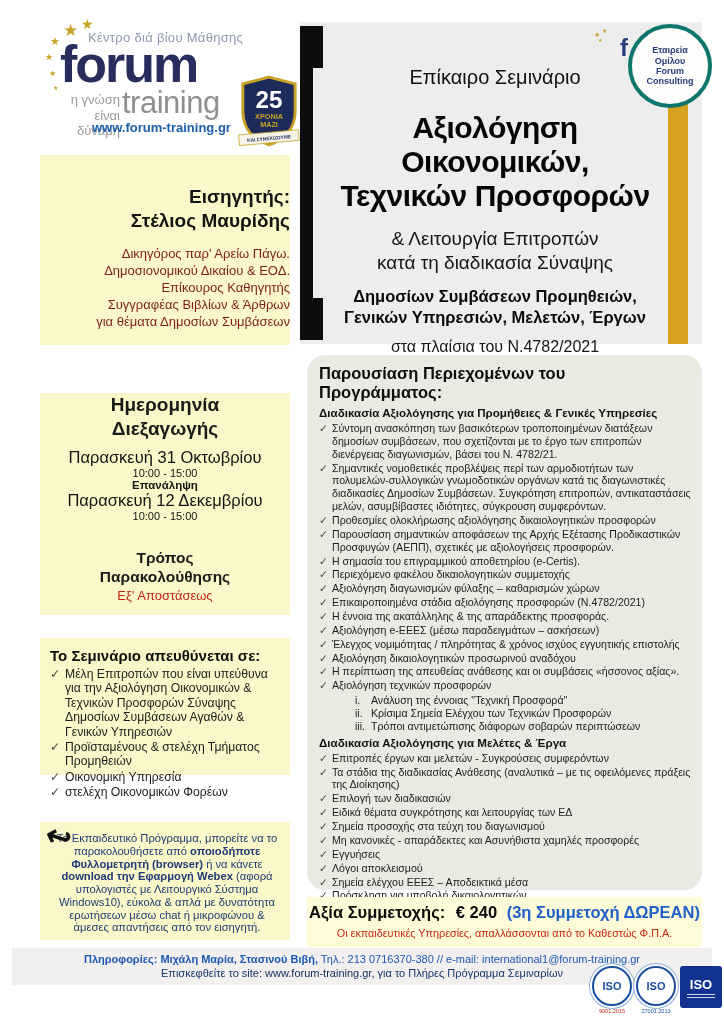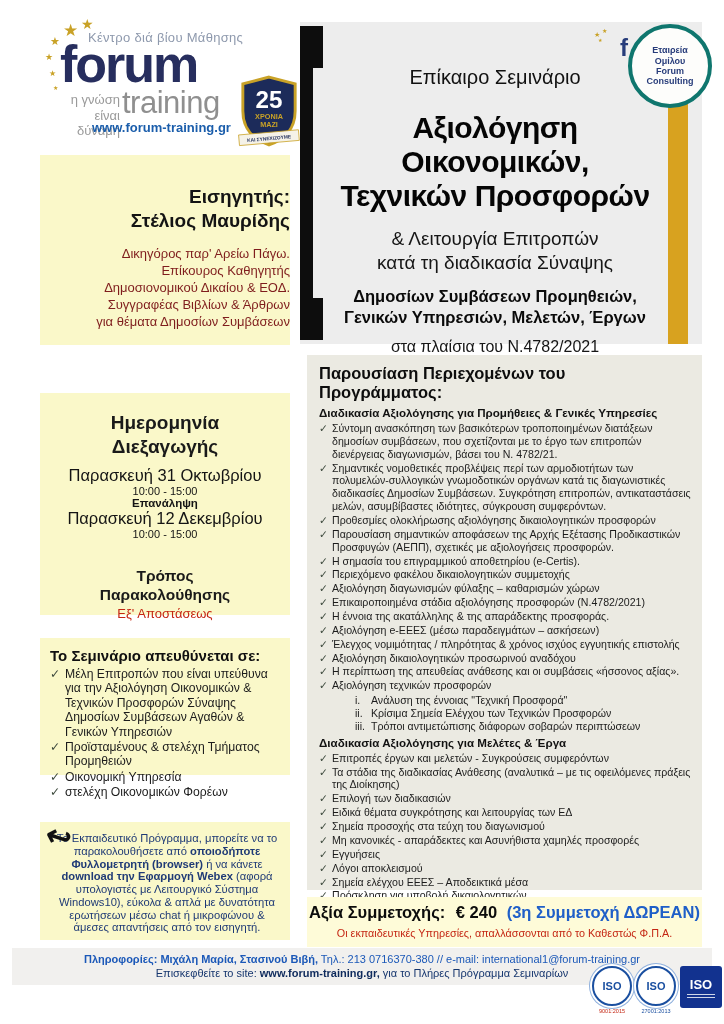--- a/index.html
+++ b/index.html
@@ -32,61 +32,61 @@
   .hero-kicker{margin-top:44px;font-size:20px;color:#111;}
   .hero-title{margin-top:22px;font-size:30px;font-weight:bold;color:#050505;line-height:1.13;letter-spacing:-0.5px;}
   .hero-sub{margin-top:14px;font-size:19px;color:#161616;line-height:1.3;}
   .hero-bold{margin-top:10px;font-size:16.5px;font-weight:bold;color:#0a0a0a;line-height:1.3;}
   .hero-law{margin-top:9px;font-size:16px;color:#161616;}
   
   .ybox{position:absolute;left:40px;width:250px;background:#faf8c9;box-sizing:border-box;}
   .ybox.instructor{top:155px;height:190px;text-align:right;padding-top:30px;}
   .ins-title{font-size:19px;font-weight:bold;line-height:1.25;color:#141414;}
   .ins-bio{margin-top:12px;font-size:13px;line-height:1.32;color:#7f1d1d;}
-  .ybox.schedule{top:393px;height:222px;text-align:center;padding-top:18px;}
+  .ybox.schedule{top:393px;height:222px;text-align:center;}
   .sch-title{font-size:19px;font-weight:bold;line-height:1.25;}
   .sch-date{margin-top:7px;font-size:16.5px;color:#141414;}
   .sch-time{font-size:11px;color:#141414;}
   .sch-repeat{font-size:11.5px;font-weight:bold;color:#141414;}
   .sch-mode-title{margin-top:26px;font-size:15.5px;font-weight:bold;line-height:1.25;}
   .sch-mode-val{margin-top:2px;font-size:13px;color:#c42613;}
   .ybox.audience{top:638px;height:137px;padding:9px 8px 6px 10px;}
   .aud-title{font-size:15px;font-weight:bold;color:#101010;}
   .ybox.delivery{top:822px;height:118px;padding:10px 10px 6px 14px;text-align:center;
     font-size:11.2px;line-height:1.14;color:#1f3a76;}
   .delivery .bold{font-weight:bold;}
   .arrow-icon{position:absolute;left:6px;top:-2px;font-size:30px;font-weight:bold;color:#111;transform:rotate(18deg);}
   
   .check-list{list-style:none;margin:3px 0 0 0;padding:0;}
   .check-list li{position:relative;padding-left:15px;margin-bottom:1px;color:#1c1c1c;}
   .check-list .chk{position:absolute;left:0;top:0;color:#3d4a3d;}
   .audience .check-list li{font-size:12.2px;line-height:1.18;}
   
   .program{position:absolute;left:307px;top:355px;width:395px;height:535px;background:#ebeae2;
-    box-sizing:border-box;padding:9px 10px 6px 12px;}
+    box-sizing:border-box;padding:9px 10px 6px 12px;border-radius:18px;}
   .prog-title{font-size:16.5px;font-weight:bold;color:#0d0d0d;margin-bottom:4px;}
   .prog-heading{font-size:11.6px;font-weight:bold;color:#111;margin:3px 0 1px 0;}
   .program .check-list li{font-size:10.6px;line-height:1.215;padding-left:13px;}
   .roman{list-style:none;margin:0;padding:2px 0 0 10px;}
   .roman li{padding-left:0;margin-bottom:0;}
   .roman .rn{display:inline-block;width:16px;}
   
   .price{position:absolute;left:307px;top:897px;width:395px;height:50px;background:#fefbd8;
     text-align:center;box-sizing:border-box;padding-top:6px;}
   .price-line1{font-size:16.5px;font-weight:bold;color:#0c0c0c;}
   .price-amount{margin-left:6px;}
   .price-promo{color:#1f5fc8;font-weight:bold;margin-left:5px;}
   .price-vat{margin-top:5px;font-size:10.8px;color:#c42613;}
   
   .footer{position:absolute;left:12px;top:948px;width:700px;height:37px;background:#f1f0ee;
     text-align:center;box-sizing:border-box;padding-top:5px;}
   .f-line1{font-size:11px;color:#1b58b8;}
   .f-line1 .bold{font-weight:bold;}
   .f-line2{font-size:11px;color:#16366e;margin-top:2px;}
-  .f-line2 .bold{font-weight:bold;color:#0e2a5c;}
+  .f-line2 .bold{font-weight:normal;color:#0e2a5c;}
   .iso-row{position:absolute;right:4px;top:966px;display:flex;align-items:flex-start;gap:4px;z-index:4;}
   .iso-badge{width:40px;text-align:center;}
   .iso-circle{width:36px;height:36px;margin:0 auto;border-radius:50%;background:#fff;
     border:2px solid #1a4fa0;box-shadow:0 0 0 2px #fff,0 0 0 3px #8fb0dd;
     display:flex;align-items:center;justify-content:center;font-size:11px;font-weight:bold;color:#1a4fa0;}
   .iso-sub{font-size:5.5px;color:#c42613;margin-top:2px;}
   .iso-square{width:42px;height:42px;background:#12328f;border-radius:3px;display:flex;flex-direction:column;
     align-items:center;justify-content:center;color:#fff;font-weight:bold;font-size:13px;}
   .iso-square .mini{width:28px;height:1px;background:#ffffff;opacity:.8;margin-top:2px;}
 </style>
@@ -152,22 +152,22 @@
   </div>
 </div>
 
 <div class="ybox instructor">
   <div class="ins-title">
     <div>Εισηγητής:</div>
     <div>Στέλιος Μαυρίδης</div>
   </div>
   <div class="ins-bio" id="instructor-bio">
       <div>Δικηγόρος παρ' Αρείω Πάγω.</div>
+      <div>Δημοσιονομικού Δικαίου &amp; ΕΟΔ.</div>
       <div>Επίκουρος Καθηγητής</div>
-      <div>Δημοσιονομικού Δικαίου &amp; ΕΟΔ.</div>
       <div>Συγγραφέας Βιβλίων &amp; Άρθρων</div>
       <div>για θέματα Δημοσίων Συμβάσεων</div>
     </div>
 </div>
 
 <div class="ybox schedule">
   <div class="sch-title">
     <div>Ημερομηνία</div>
     <div>Διεξαγωγής</div>
   </div>

